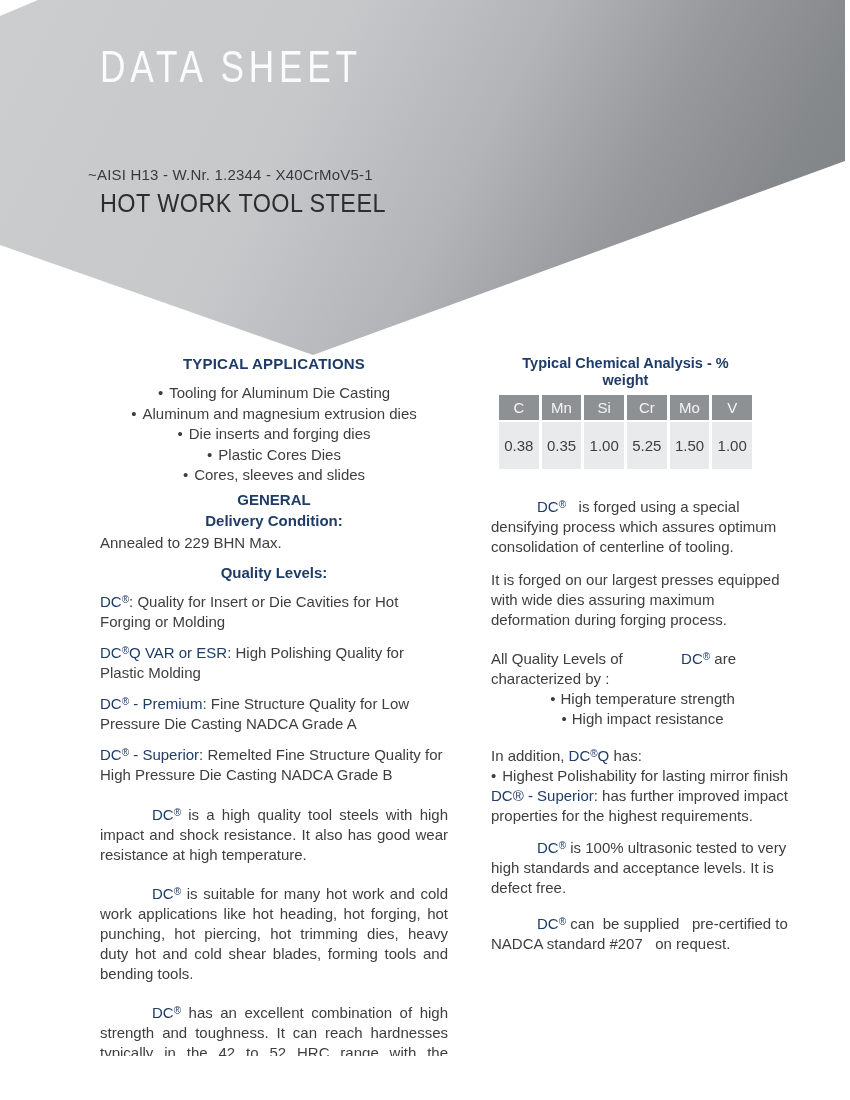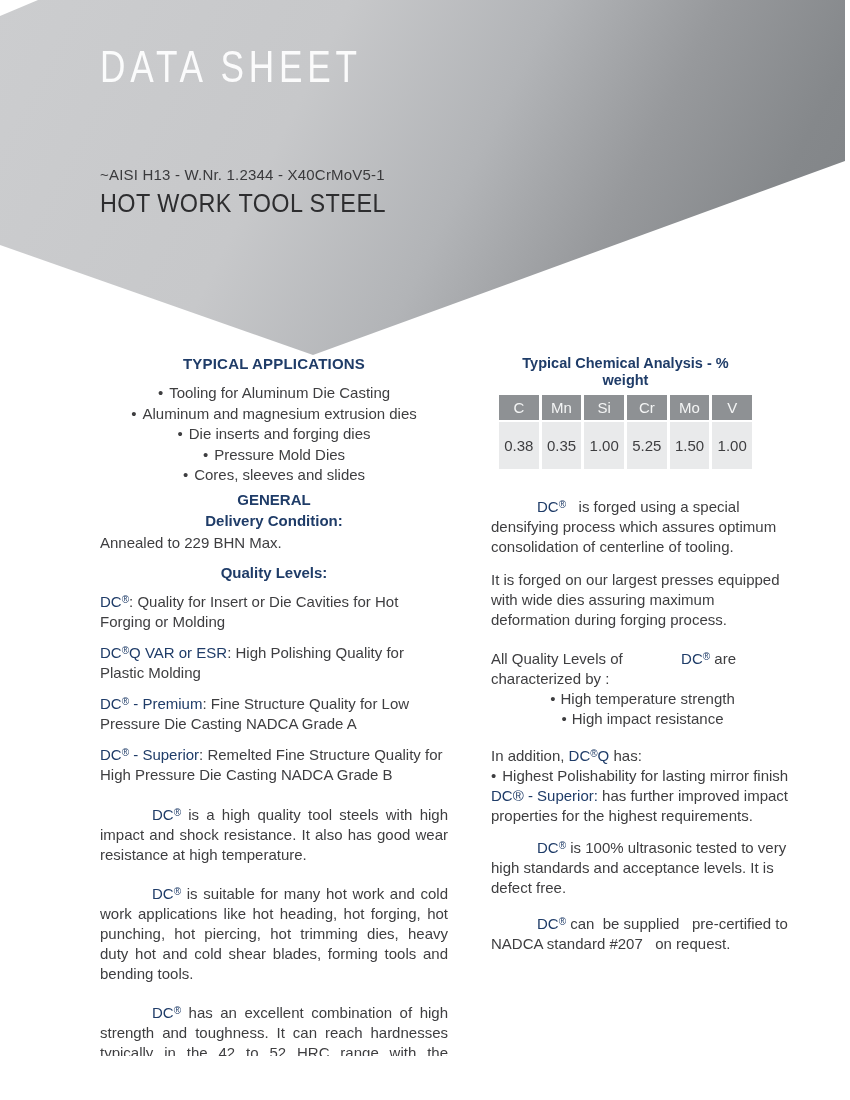--- a/index.html
+++ b/index.html
@@ -18,21 +18,21 @@
       #cccdcf 0%, #c7c8ca 34%, #b2b4b7 54%,
       #97999c 70%, #85888b 85%, #7f8285 100%);
   }
   .banner-title{
     position:absolute;left:100px;top:42px;
     font-size:44px;font-weight:300;color:rgba(255,255,255,0.93);
     letter-spacing:6px;transform:scaleX(0.80);transform-origin:left top;
     white-space:nowrap;
   }
   .banner-sub{
-    position:absolute;left:100px;top:166px;
+    position:absolute;left:88px;top:166px;
     font-size:15px;color:#3a3a3c;letter-spacing:0.2px;white-space:nowrap;
   }
   .banner-product{
     position:absolute;left:100px;top:188px;
     font-size:26px;color:#2d2d2f;letter-spacing:0.5px;
     transform:scaleX(0.9);transform-origin:left top;white-space:nowrap;
   }
 
   
   .left-col{position:absolute;left:100px;top:350px;width:348px;font-size:15px;line-height:20px;}
@@ -89,21 +89,21 @@
   <div class="banner-sub">~AISI H13 - W.Nr. 1.2344 - X40CrMoV5-1</div>
   <div class="banner-product">HOT WORK TOOL STEEL</div>
 
   <div class="left-col">
     <div class="h-navy apps-h">TYPICAL APPLICATIONS</div>
 
     <ul class="plain apps">
       <li><span class="marker">•</span><span>Tooling for Aluminum Die Casting</span></li>
       <li><span class="marker">•</span><span>Aluminum and magnesium extrusion dies</span></li>
       <li><span class="marker">•</span><span>Die inserts and forging dies</span></li>
-      <li><span class="marker">•</span><span>Pressure Mold Dies</span></li>
+      <li><span class="marker">•</span><span>Plastic Cores Dies</span></li>
       <li><span class="marker">•</span><span>Cores, sleeves and slides</span></li>
     </ul>
 
     <div class="h-navy general-h">GENERAL</div>
     <div class="h-navy delivery-h">Delivery Condition:</div>
     <div class="delivery-v">Annealed to 229 BHN Max.</div>
 
     <div class="h-navy quality-h">Quality Levels:</div>
     <div class="q-item"><span class="tb">DC</span><span class="tb ts">®</span><span>: Quality for Insert or Die Cavities for Hot Forging or Molding</span></div>
     <div class="q-item"><span class="tb">DC</span><span class="tb ts">®</span><span class="tb">Q VAR or ESR</span><span>: High Polishing Quality for Plastic Molding</span></div>

